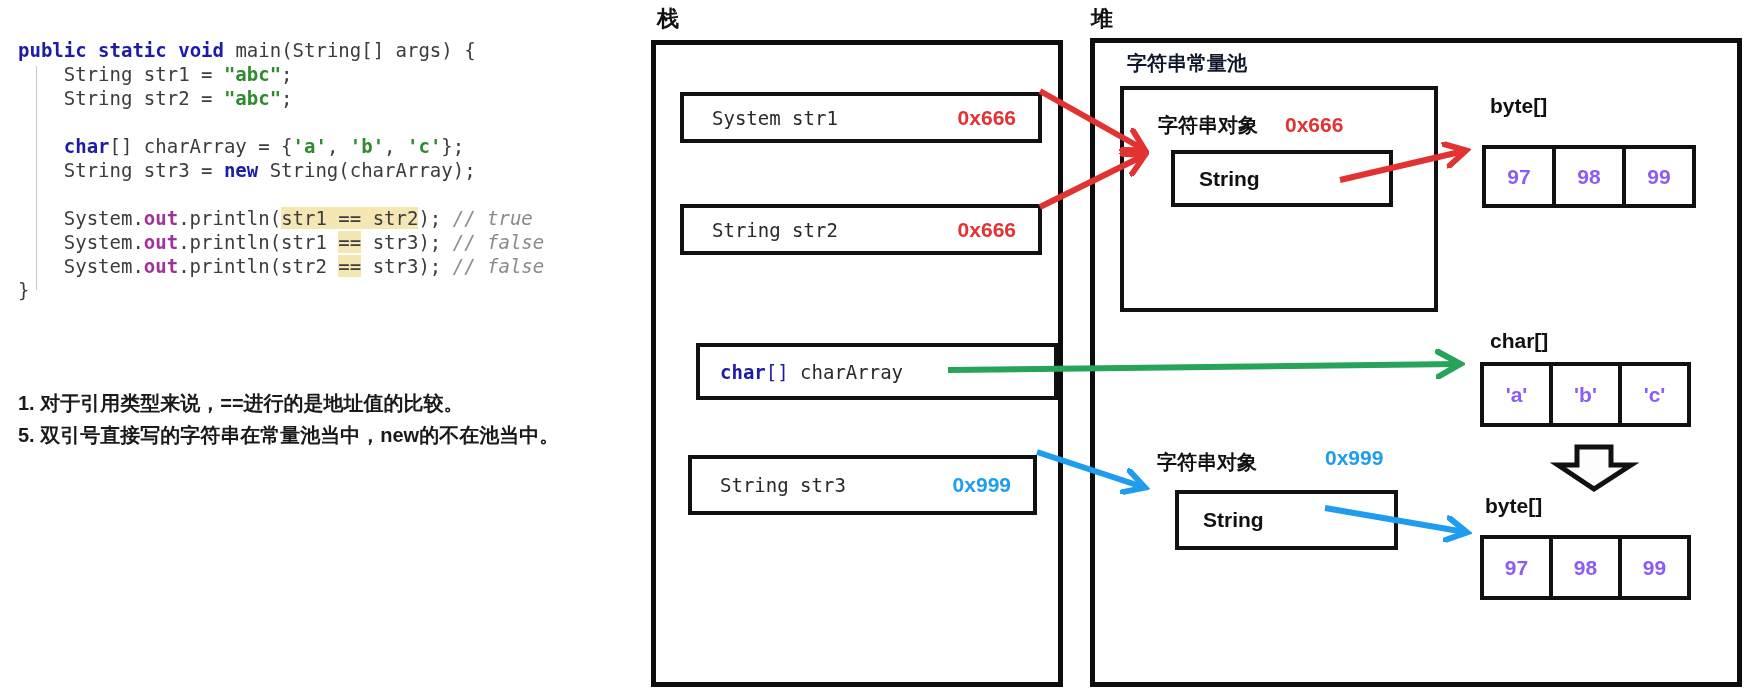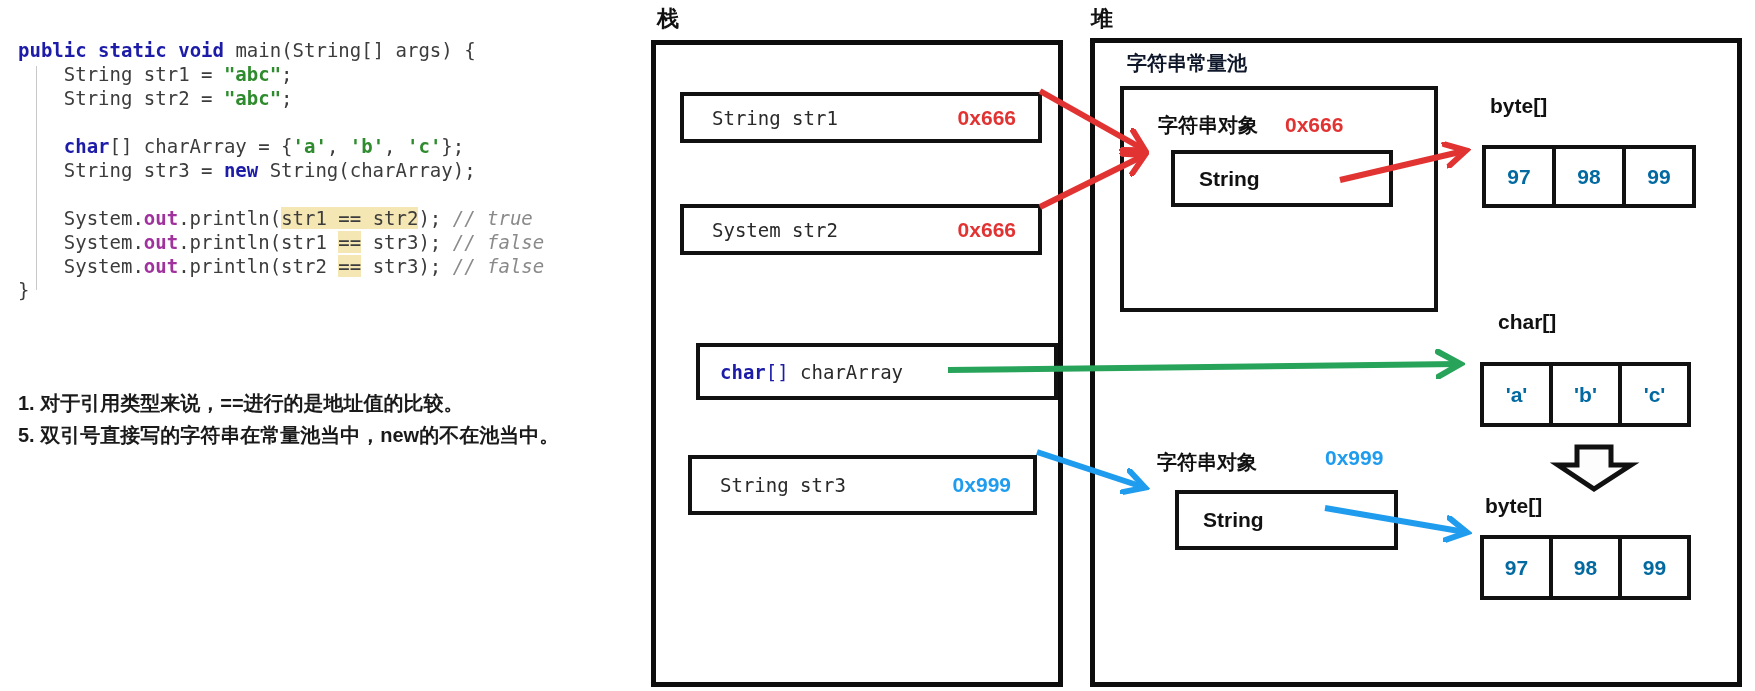--- a/index.html
+++ b/index.html
@@ -56,21 +56,21 @@
               display:flex;align-items:center;padding-left:24px;
               font-size:21px;font-weight:bold;color:#111;margin-left:18px;}
   .sbox1{left:1153px;top:150px;width:222px;height:57px;}
   .sbox2{left:1157px;top:490px;width:223px;height:60px;}
 
   
   .arr-label{position:absolute;font-size:21px;font-weight:bold;color:#111;}
   .arr{position:absolute;display:flex;}
   .cell{box-sizing:border-box;border:4px solid #111;margin-left:-4px;background:#fff;
         display:flex;align-items:center;justify-content:center;
-        font-size:21px;font-weight:bold;color:#0369a1;}
+        font-size:21px;font-weight:bold;color:#8b5cf6;}
   .cell:first-child{margin-left:0;}
   .byte-top{left:1482px;top:145px;}  .byte-top .cell{width:74px;height:63px;}
   .char-arr{left:1480px;top:362px;}  .char-arr .cell{width:73px;height:65px;}
   .byte-bot{left:1480px;top:535px;}  .byte-bot .cell{width:73px;height:65px;}
 
   
   .overlay{position:absolute;left:0;top:0;width:1755px;height:691px;pointer-events:none;z-index:50;}
 </style>
 </head>
 <body>
@@ -80,26 +80,26 @@
   <div class="code" id="code-block"><div class="code-line"><span class="tok-kw">public</span><span class="tok-pl"> </span><span class="tok-kw">static</span><span class="tok-pl"> </span><span class="tok-kw">void</span><span class="tok-pl"> main(String[] args) {</span></div><div class="code-line"><span class="tok-pl">    String str1 = </span><span class="tok-str">"abc"</span><span class="tok-pl">;</span></div><div class="code-line"><span class="tok-pl">    String str2 = </span><span class="tok-str">"abc"</span><span class="tok-pl">;</span></div><div class="code-line">&nbsp;</div><div class="code-line"><span class="tok-pl">    </span><span class="tok-kw">char</span><span class="tok-pl">[] charArray = {</span><span class="tok-str">'a'</span><span class="tok-pl">, </span><span class="tok-str">'b'</span><span class="tok-pl">, </span><span class="tok-str">'c'</span><span class="tok-pl">};</span></div><div class="code-line"><span class="tok-pl">    String str3 = </span><span class="tok-kw">new</span><span class="tok-pl"> String(charArray);</span></div><div class="code-line">&nbsp;</div><div class="code-line"><span class="tok-pl">    System.</span><span class="tok-out">out</span><span class="tok-pl">.println(</span><span class="tok-hl">str1 == str2</span><span class="tok-pl">);</span><span class="tok-com"> // true</span></div><div class="code-line"><span class="tok-pl">    System.</span><span class="tok-out">out</span><span class="tok-pl">.println(str1 </span><span class="tok-hl">==</span><span class="tok-pl"> str3);</span><span class="tok-com"> // false</span></div><div class="code-line"><span class="tok-pl">    System.</span><span class="tok-out">out</span><span class="tok-pl">.println(str2 </span><span class="tok-hl">==</span><span class="tok-pl"> str3);</span><span class="tok-com"> // false</span></div><div class="code-line"><span class="tok-pl">}</span></div></div>
   <div class="indent-guide"></div>
 
   <div class="note note1">1. 对于引用类型来说，==进行的是地址值的比较。</div>
   <div class="note note2">5. 双引号直接写的字符串在常量池当中，new的不在池当中。</div>
 
   <div class="section-label stack-title">栈</div>
   <div class="big-box stack-box"></div>
 
   <div class="var-box var-str1">
-    <span class="mono">String str1</span>
+    <span class="mono">System str1</span>
     <span class="addr addr-red">0x666</span>
   </div>
 
   <div class="var-box var-str2">
-    <span class="mono">System str2</span>
+    <span class="mono">String str2</span>
     <span class="addr addr-red">0x666</span>
   </div>
 
   <div class="var-box var-chararray">
     <span class="mono"><span class="kw">char</span><span class="kw-br">[]</span><span> charArray</span></span>
   </div>
 
   <div class="var-box var-str3">
     <span class="mono">String str3</span>
     <span class="addr addr-blue">0x999</span>
@@ -115,21 +115,21 @@
   <div class="addr addr-red" style="position:absolute;left:1285px;top:113px;">0x666</div>
   <div class="string-box sbox1">String</div>
 
   <div class="arr-label" style="left:1490px;top:94px;">byte[]</div>
   <div class="arr byte-top">
     <div class="cell">97</div>
     <div class="cell">98</div>
     <div class="cell">99</div>
   </div>
 
-  <div class="arr-label" style="left:1490px;top:310px;margin-left:8px;">char[]</div>
+  <div class="arr-label" style="left:1490px;top:329px;">char[]</div>
   <div class="arr char-arr">
     <div class="cell">'a'</div>
     <div class="cell">'b'</div>
     <div class="cell">'c'</div>
   </div>
 
   <div class="obj-label" style="left:1157px;top:449px;">字符串对象</div>
   <div class="addr addr-blue" style="position:absolute;left:1325px;top:446px;">0x999</div>
   <div class="string-box sbox2">String</div>
 

